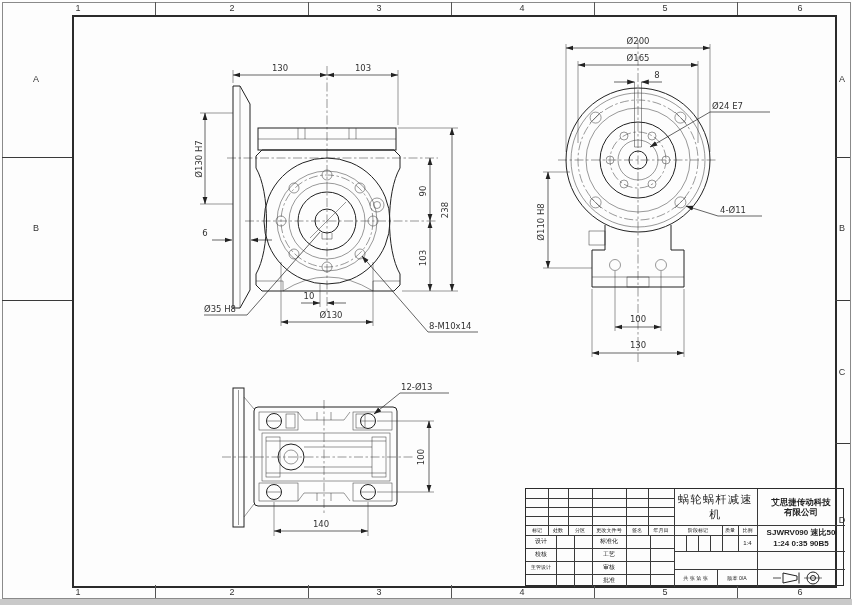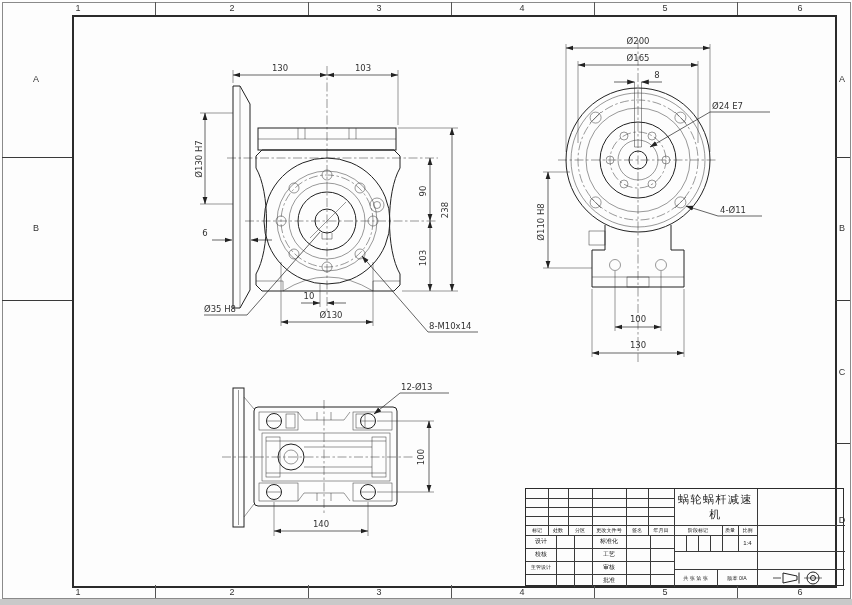--- a/index.html
+++ b/index.html
@@ -322,20 +322,32 @@
     <div class="hl" style="left:148px;top:62px;width:171px;"></div>
     <div class="hl" style="left:148px;top:80px;width:171px;"></div>
     <div class="vl" style="left:196px;top:36px;height:26px;"></div>
     <div class="vl" style="left:212px;top:36px;height:26px;"></div>
     <div class="vl" style="left:160px;top:46px;height:16px;"></div>
     <div class="vl" style="left:172px;top:46px;height:16px;"></div>
     <div class="vl" style="left:184px;top:46px;height:16px;"></div>
     <div class="vl" style="left:191px;top:80px;height:18px;"></div>
 
     <div class="cell prod" style="left:148px;top:0;width:83px;height:36px;">蜗轮蜗杆减速机</div>
+    <div class="cell comp" style="left:231px;top:0;width:88px;height:36px;">
+      <div>
+          <div>艾思捷传动科技</div>
+           <div>有限公司</div>
+        </div>
+    </div>
+    <div class="cell model" style="left:231px;top:36px;width:88px;height:26px;">
+      <div>
+          <div>SJWRV090 速比50</div>
+           <div>1:24 0:35 90B5</div>
+        </div>
+    </div>
     <div class="cell t5" style="left:0;top:36px;width:22px;height:10px;">标记</div>
     <div class="cell t5" style="left:22px;top:36px;width:20px;height:10px;">处数</div>
     <div class="cell t5" style="left:42px;top:36px;width:24px;height:10px;">分区</div>
     <div class="cell t5" style="left:66px;top:36px;width:34px;height:10px;">更改文件号</div>
     <div class="cell t5" style="left:100px;top:36px;width:22px;height:10px;">签名</div>
     <div class="cell t5" style="left:122px;top:36px;width:26px;height:10px;">年月日</div>
     <div class="cell t5" style="left:148px;top:36px;width:48px;height:10px;">阶段标记</div>
     <div class="cell t5" style="left:196px;top:36px;width:16px;height:10px;">质量</div>
     <div class="cell t5" style="left:212px;top:36px;width:19px;height:10px;">比例</div>
     <div class="cell t55" style="left:212px;top:46px;width:19px;height:16px;">1:4</div>

